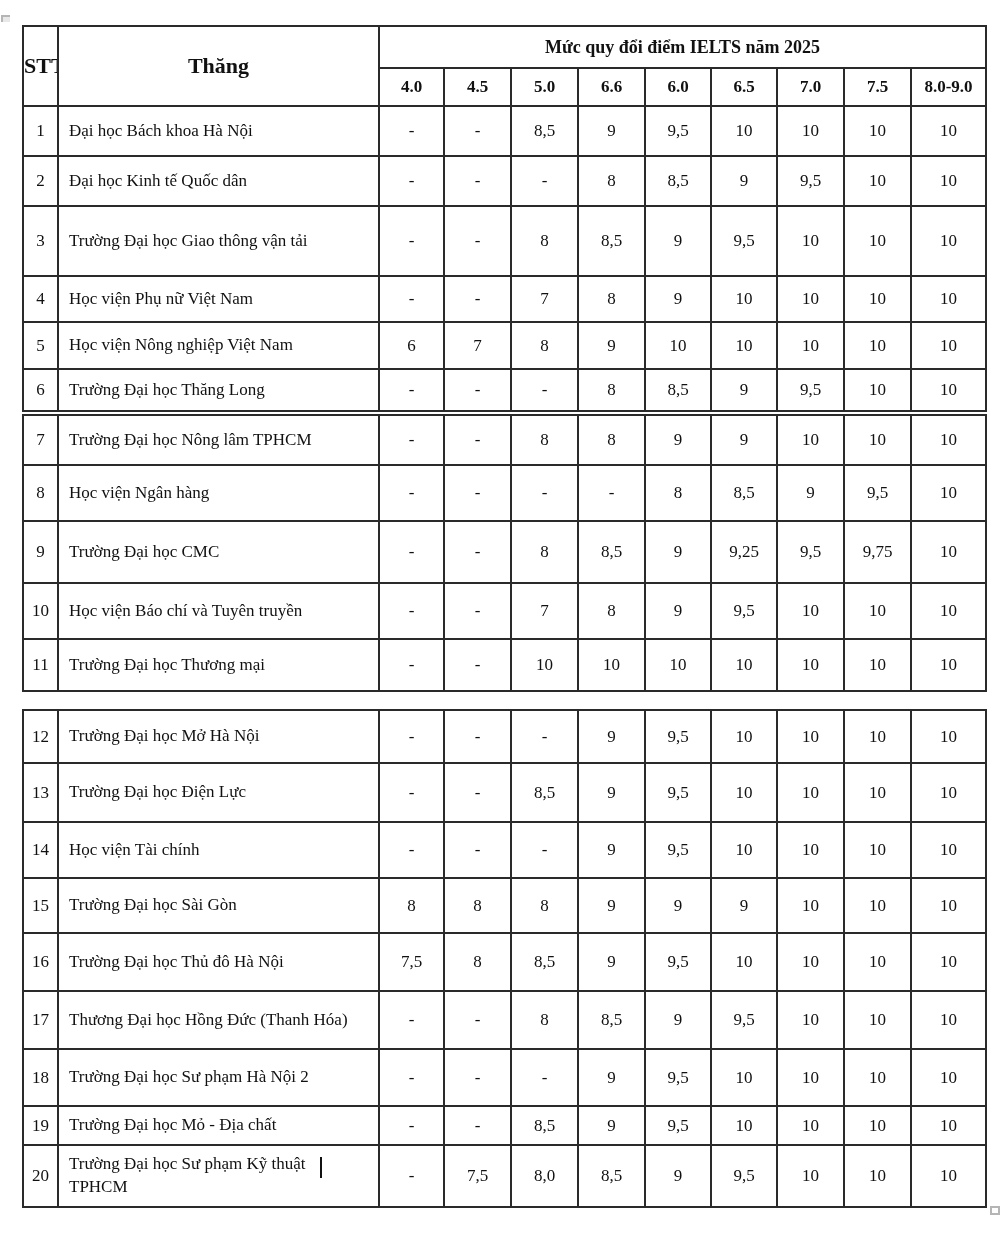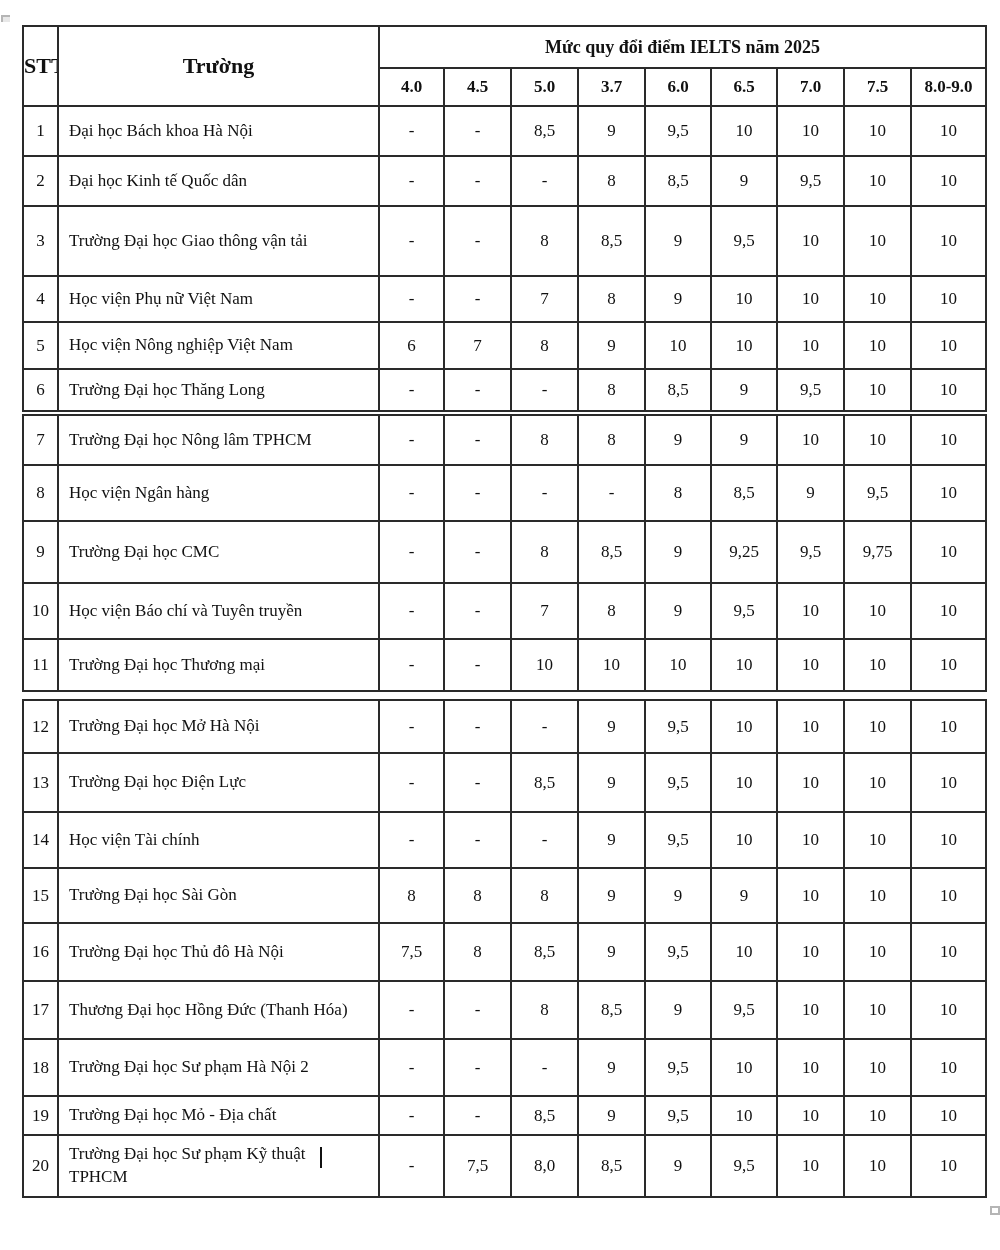--- a/index.html
+++ b/index.html
@@ -8,21 +8,21 @@
     width: 1000px; height: 1250px; position: relative;
     font-family: "Liberation Serif", "DejaVu Serif", serif;
     color: #111;
   }
   .table-wrap { position: absolute; left: 22px; top: 25px; width: 964px; }
   table.seg {
     border-collapse: collapse; table-layout: fixed; width: 964px;
     background: #fff;
   }
   table.seg2 { margin-top: 2px; }
-  table.seg3 { margin-top: 7px; }
+  table.seg3 { margin-top: 17px; }
   th, td { border: 2px solid #2a2a2a; overflow: hidden; }
   th { font-weight: bold; }
   .h1 { height: 42px; }
   .h2 th { height: 38px; font-size: 17px; text-align: center; margin-left: 25px; }
   th.hdr-stt, th.hdr-school { font-size: 22px; text-align: center; vertical-align: middle; }
   th.hdr-group { font-size: 18px; text-align: center; vertical-align: middle; }
   td.stt { text-align: center; font-size: 17px; vertical-align: middle; }
   td.school {
     text-align: left; font-size: 17px; vertical-align: middle;
     padding-left: 10px; padding-right: 12px; position: relative; line-height: 1.35;
@@ -63,28 +63,28 @@
         <col style="width: 67px;">
         <col style="width: 66px;">
         <col style="width: 66px;">
         <col style="width: 67px;">
         <col style="width: 67px;">
         <col style="width: 75px;">
       </colgroup>
     <thead>
       <tr class="h1">
         <th rowspan="2" class="hdr-stt">STT</th>
-        <th rowspan="2" class="hdr-school">Trường</th>
+        <th rowspan="2" class="hdr-school">Thăng</th>
         <th colspan="9" class="hdr-group">Mức quy đổi điểm IELTS năm 2025</th>
       </tr>
       <tr class="h2" id="score-header-row">
           <th>4.0</th>
           <th>4.5</th>
           <th>5.0</th>
-          <th>3.7</th>
+          <th>6.6</th>
           <th>6.0</th>
           <th>6.5</th>
           <th>7.0</th>
           <th>7.5</th>
           <th>8.0-9.0</th>
         </tr>
     </thead>
     <tbody id="body1">
         <tr style="height: 50px;">
           <td class="stt">1</td>

